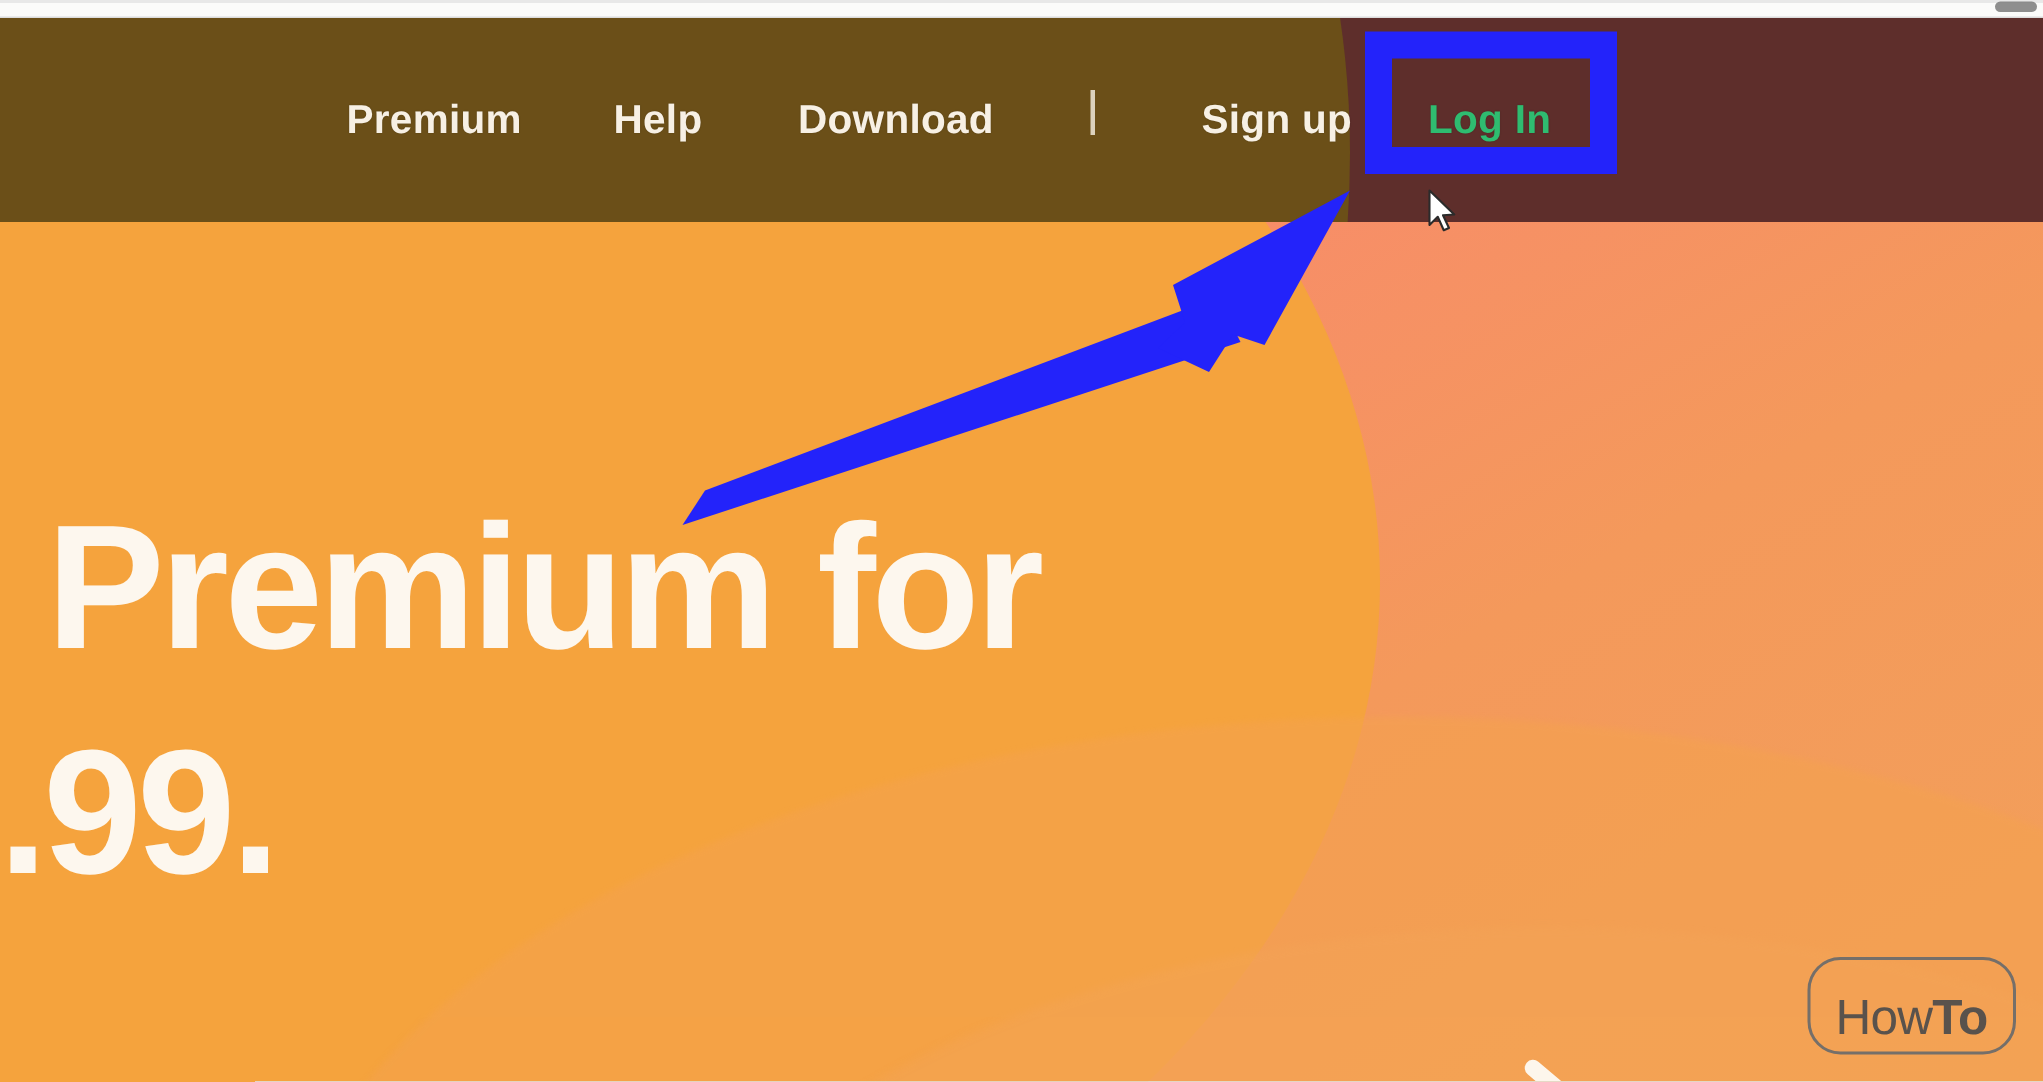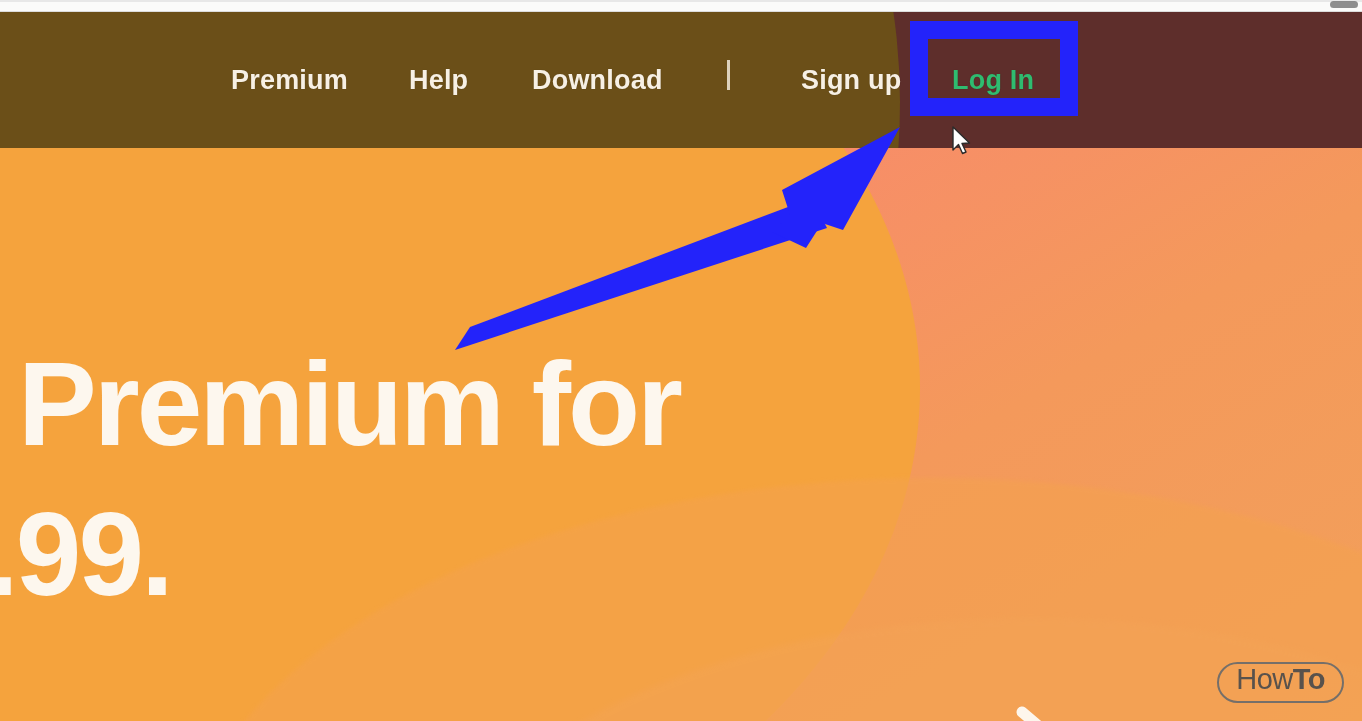--- a/index.html
+++ b/index.html
@@ -98,22 +98,23 @@
     border-radius: 50%;
     background: #F3A457;
     opacity: .45;
     filter: blur(3px);
   }
 
   
   #hero-copy {
     position: absolute;
     left: 0;
-    top: 200px;
+    top: 188px;
     width: 900px;
+    padding-left: 13px;
   }
   .hero-line {
     color: #FDF7EE;
     font-family: "Liberation Sans", sans-serif;
     font-weight: bold;
     font-size: 118px;
     line-height: 0.95;
     letter-spacing: -3px;
     white-space: nowrap;
   }
@@ -128,26 +129,26 @@
     width: 72px;
     height: 76px;
     cursor: pointer;
   }
 
   
   #watermark {
     position: absolute;
     right: 18px;
     bottom: 18px;
-    padding: 1px 17px 7px 17px;
+    padding: 21px 17px 7px 17px;
     border: 2px solid #6b6b6b;
     border-radius: 22px;
     color: #4c4c4c;
     font-family: "Liberation Sans", sans-serif;
-    font-size: 29px;
+    font-size: 33px;
     line-height: 1;
     letter-spacing: -0.5px;
     opacity: .92;
   }
   #watermark .wm-how { font-weight: normal; }
   #watermark .wm-to  { font-weight: bold; }
 
   
   #site-header {
     position: absolute;

